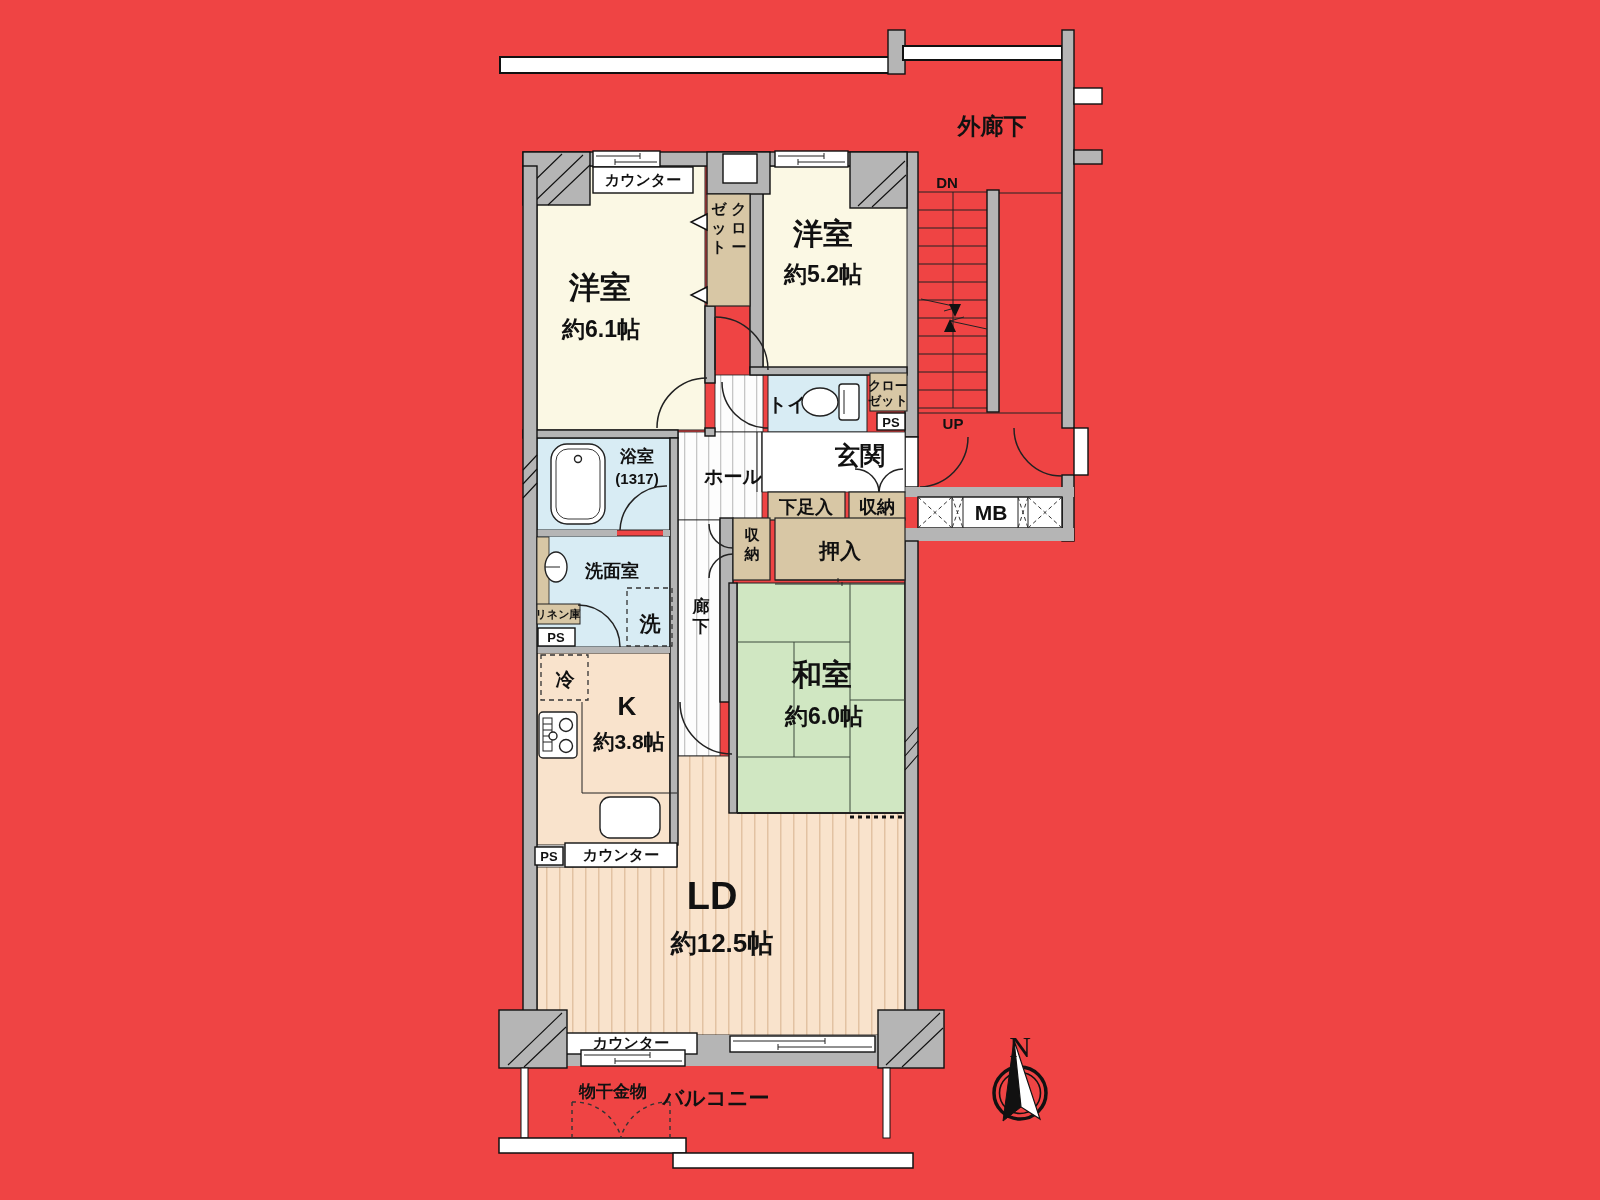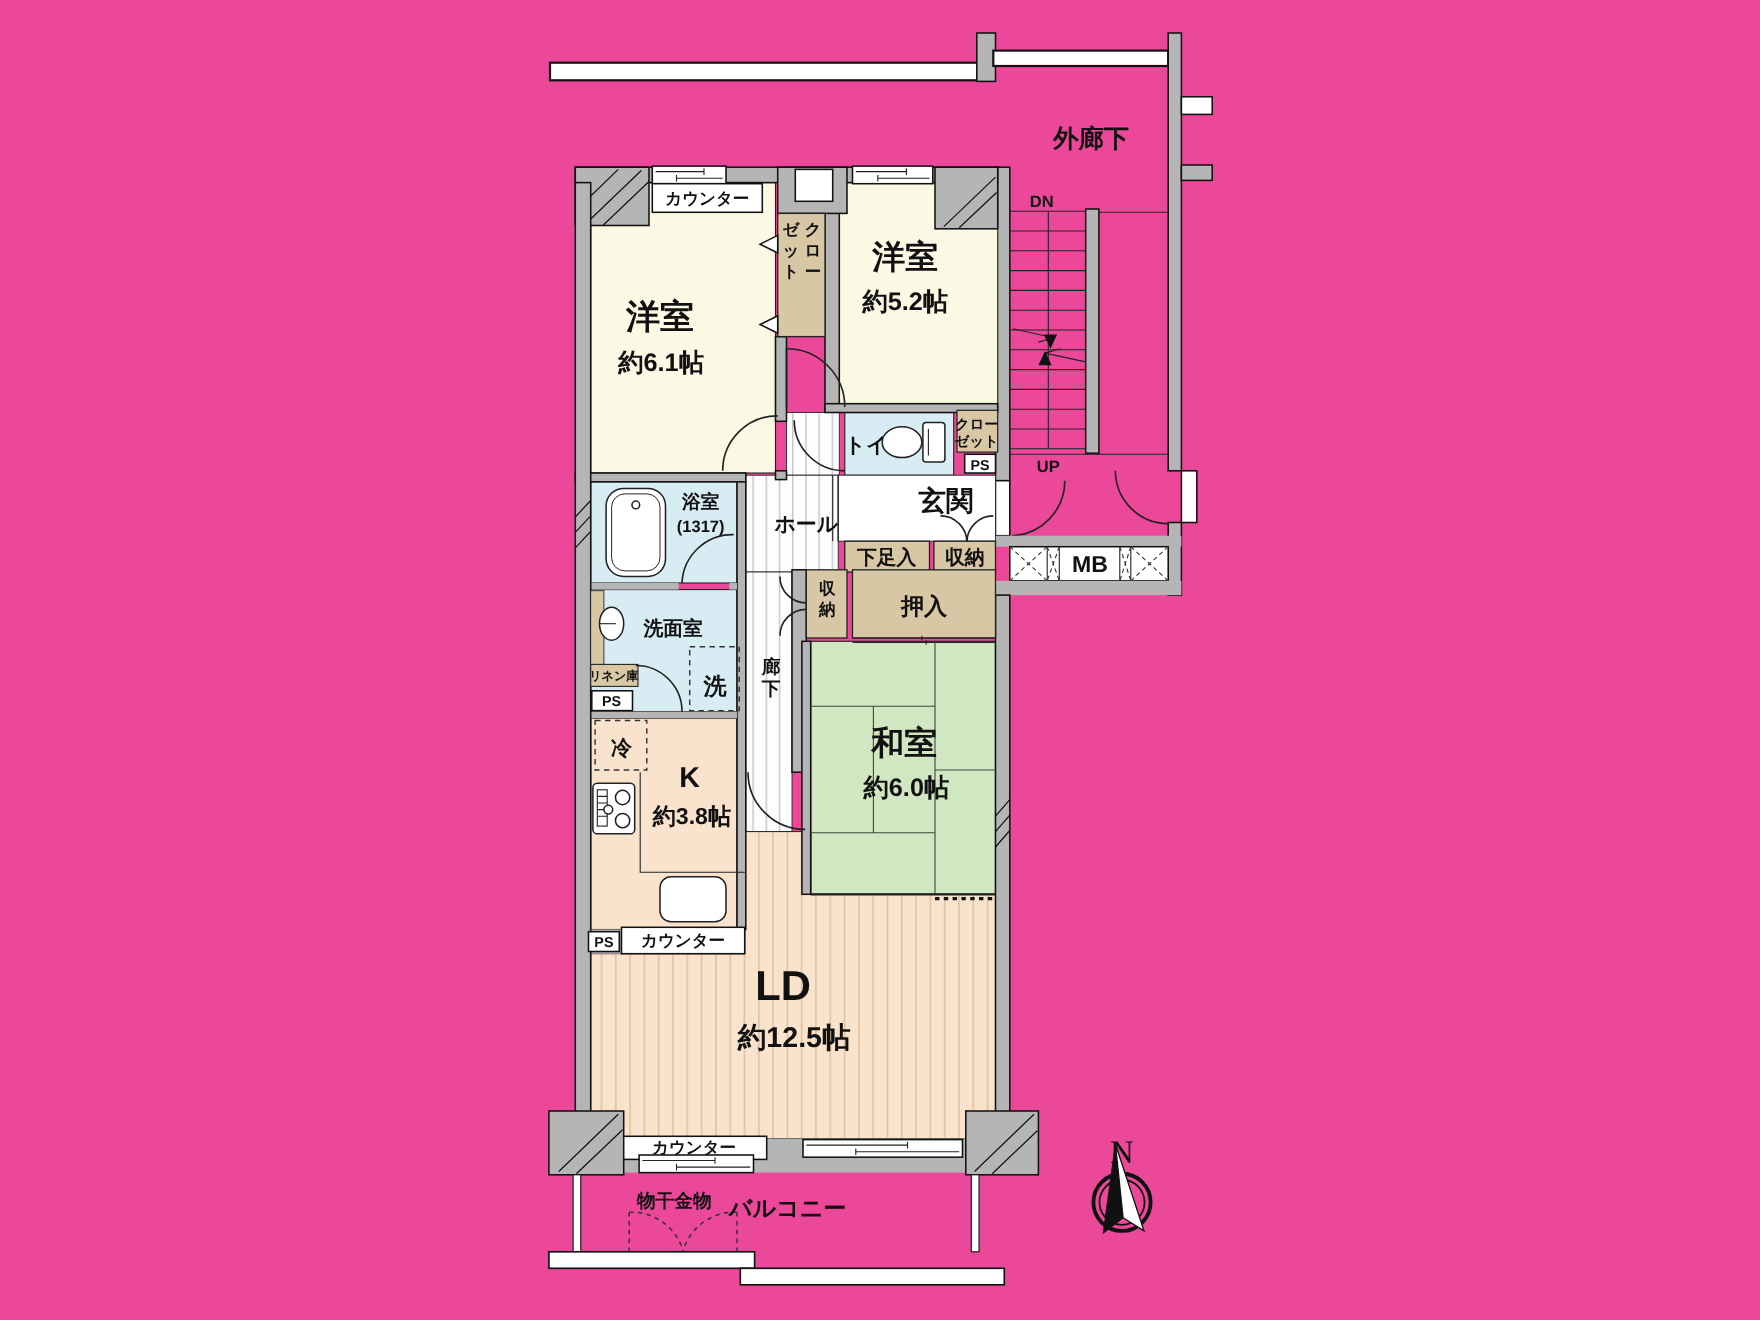--- a/index.html
+++ b/index.html
@@ -1,16 +1,16 @@
 <!DOCTYPE html>
 <html><head>
 <meta charset="utf-8">
 <style>
   html,body{margin:0;padding:0;background:#ffffff;font-family:"Liberation Sans",sans-serif;}
-  .stage{position:relative;width:1600px;height:1200px;background:#ec4899;overflow:hidden;}
+  .stage{position:relative;width:1600px;height:1200px;background:#ef4444;overflow:hidden;}
   svg{display:block}
   .wall{fill:#b5b5b5;stroke:#111;stroke-width:1.4}
   .wallf{fill:#b5b5b5;stroke:none}
   .wht{fill:#ffffff;stroke:#111;stroke-width:1.4}
   .room{stroke:#222;stroke-width:1}
   .door{fill:none;stroke:#222;stroke-width:1.5}
   .dash{fill:none;stroke:#333;stroke-width:1.3;stroke-dasharray:5 4}
   .thin{stroke:#222;stroke-width:1;fill:none}
   .thin2{stroke:#222;stroke-width:2;fill:none}
   .hatch{stroke:#111;stroke-width:1.1;fill:none}

